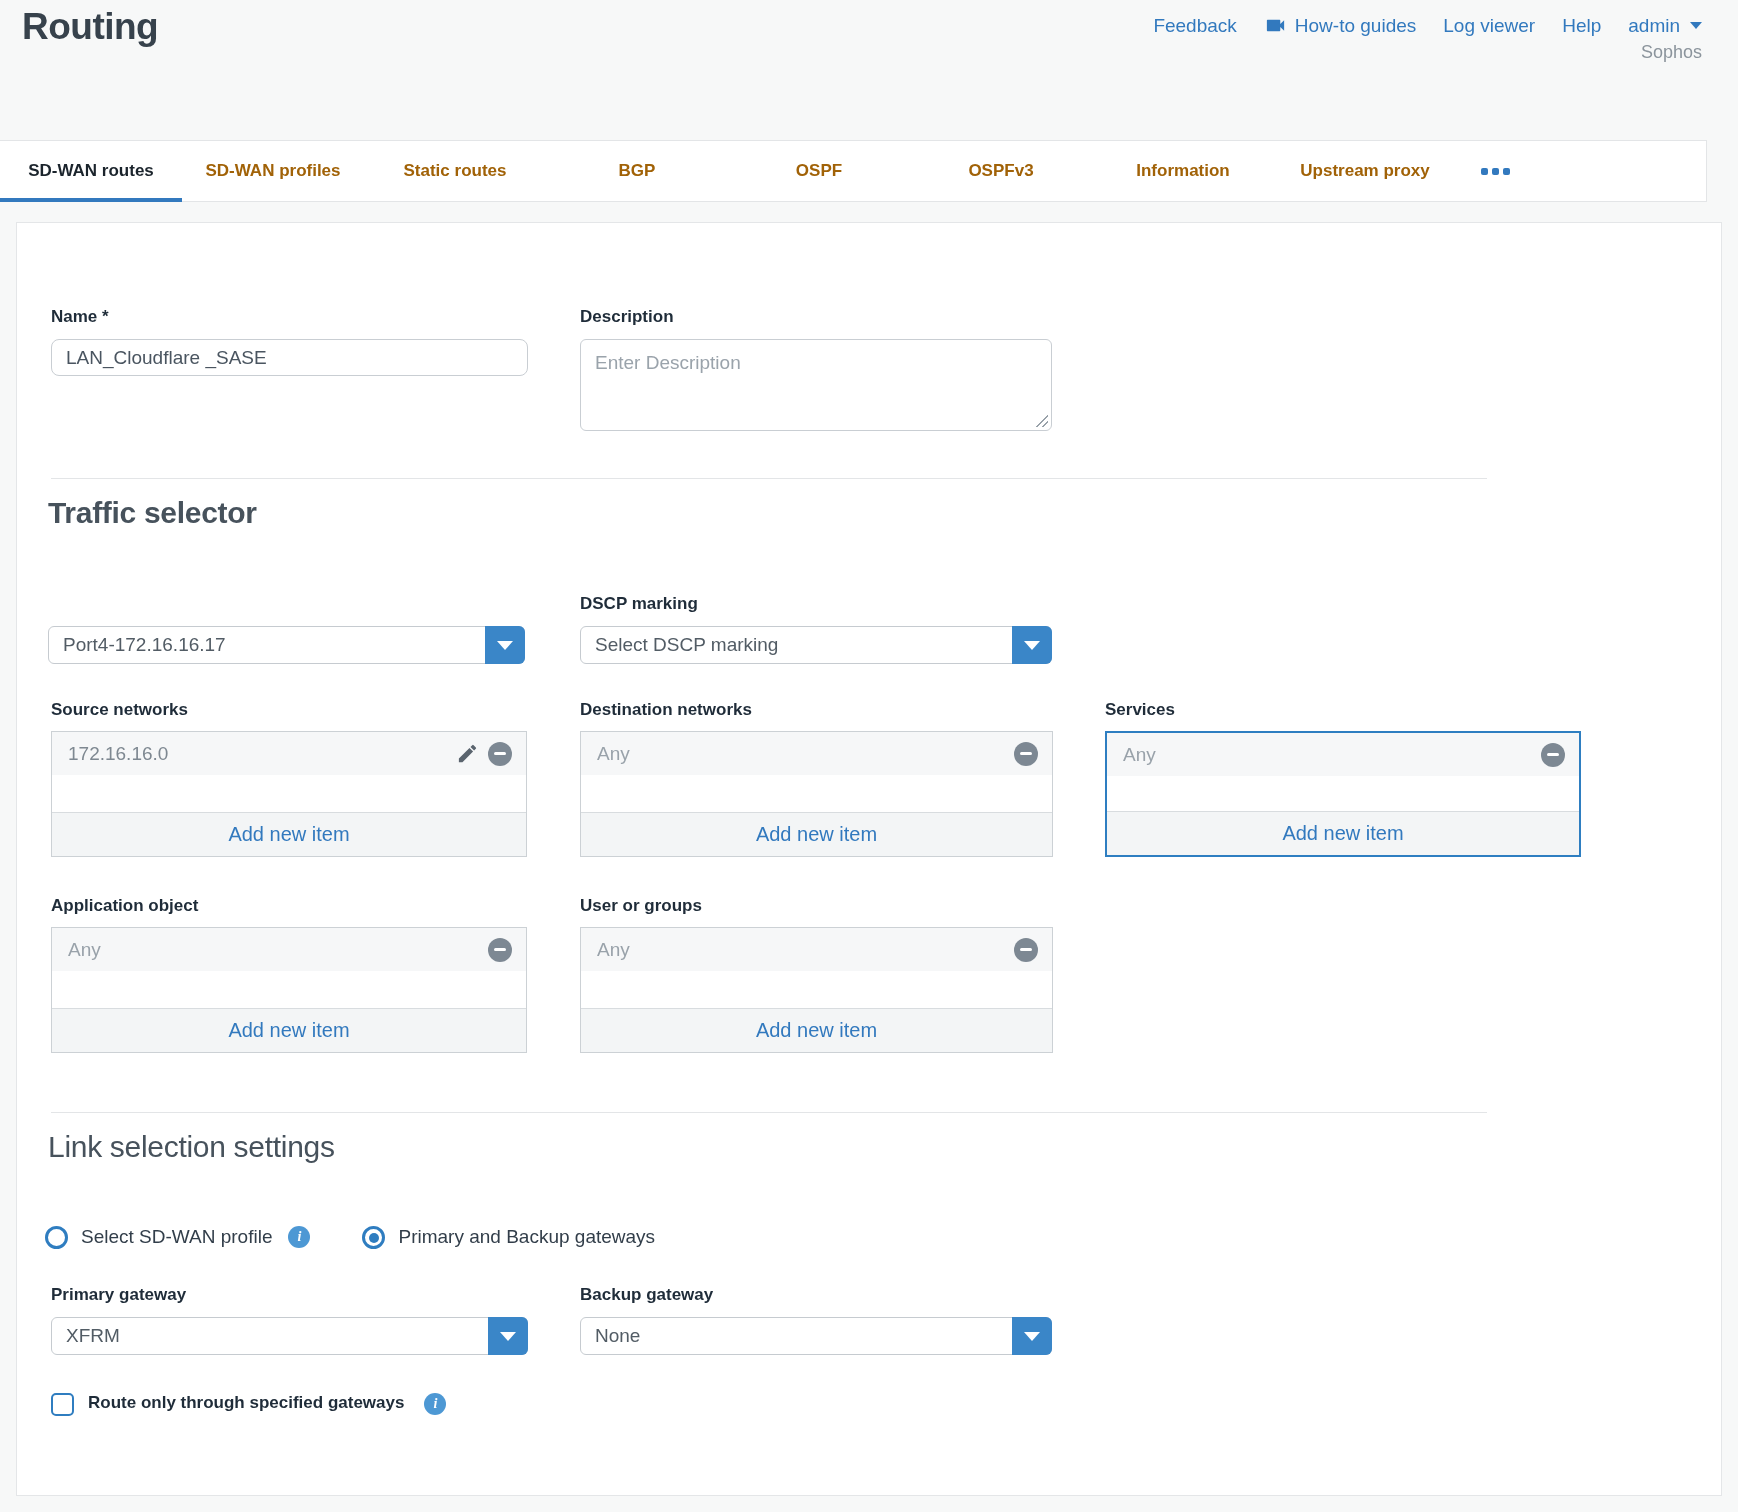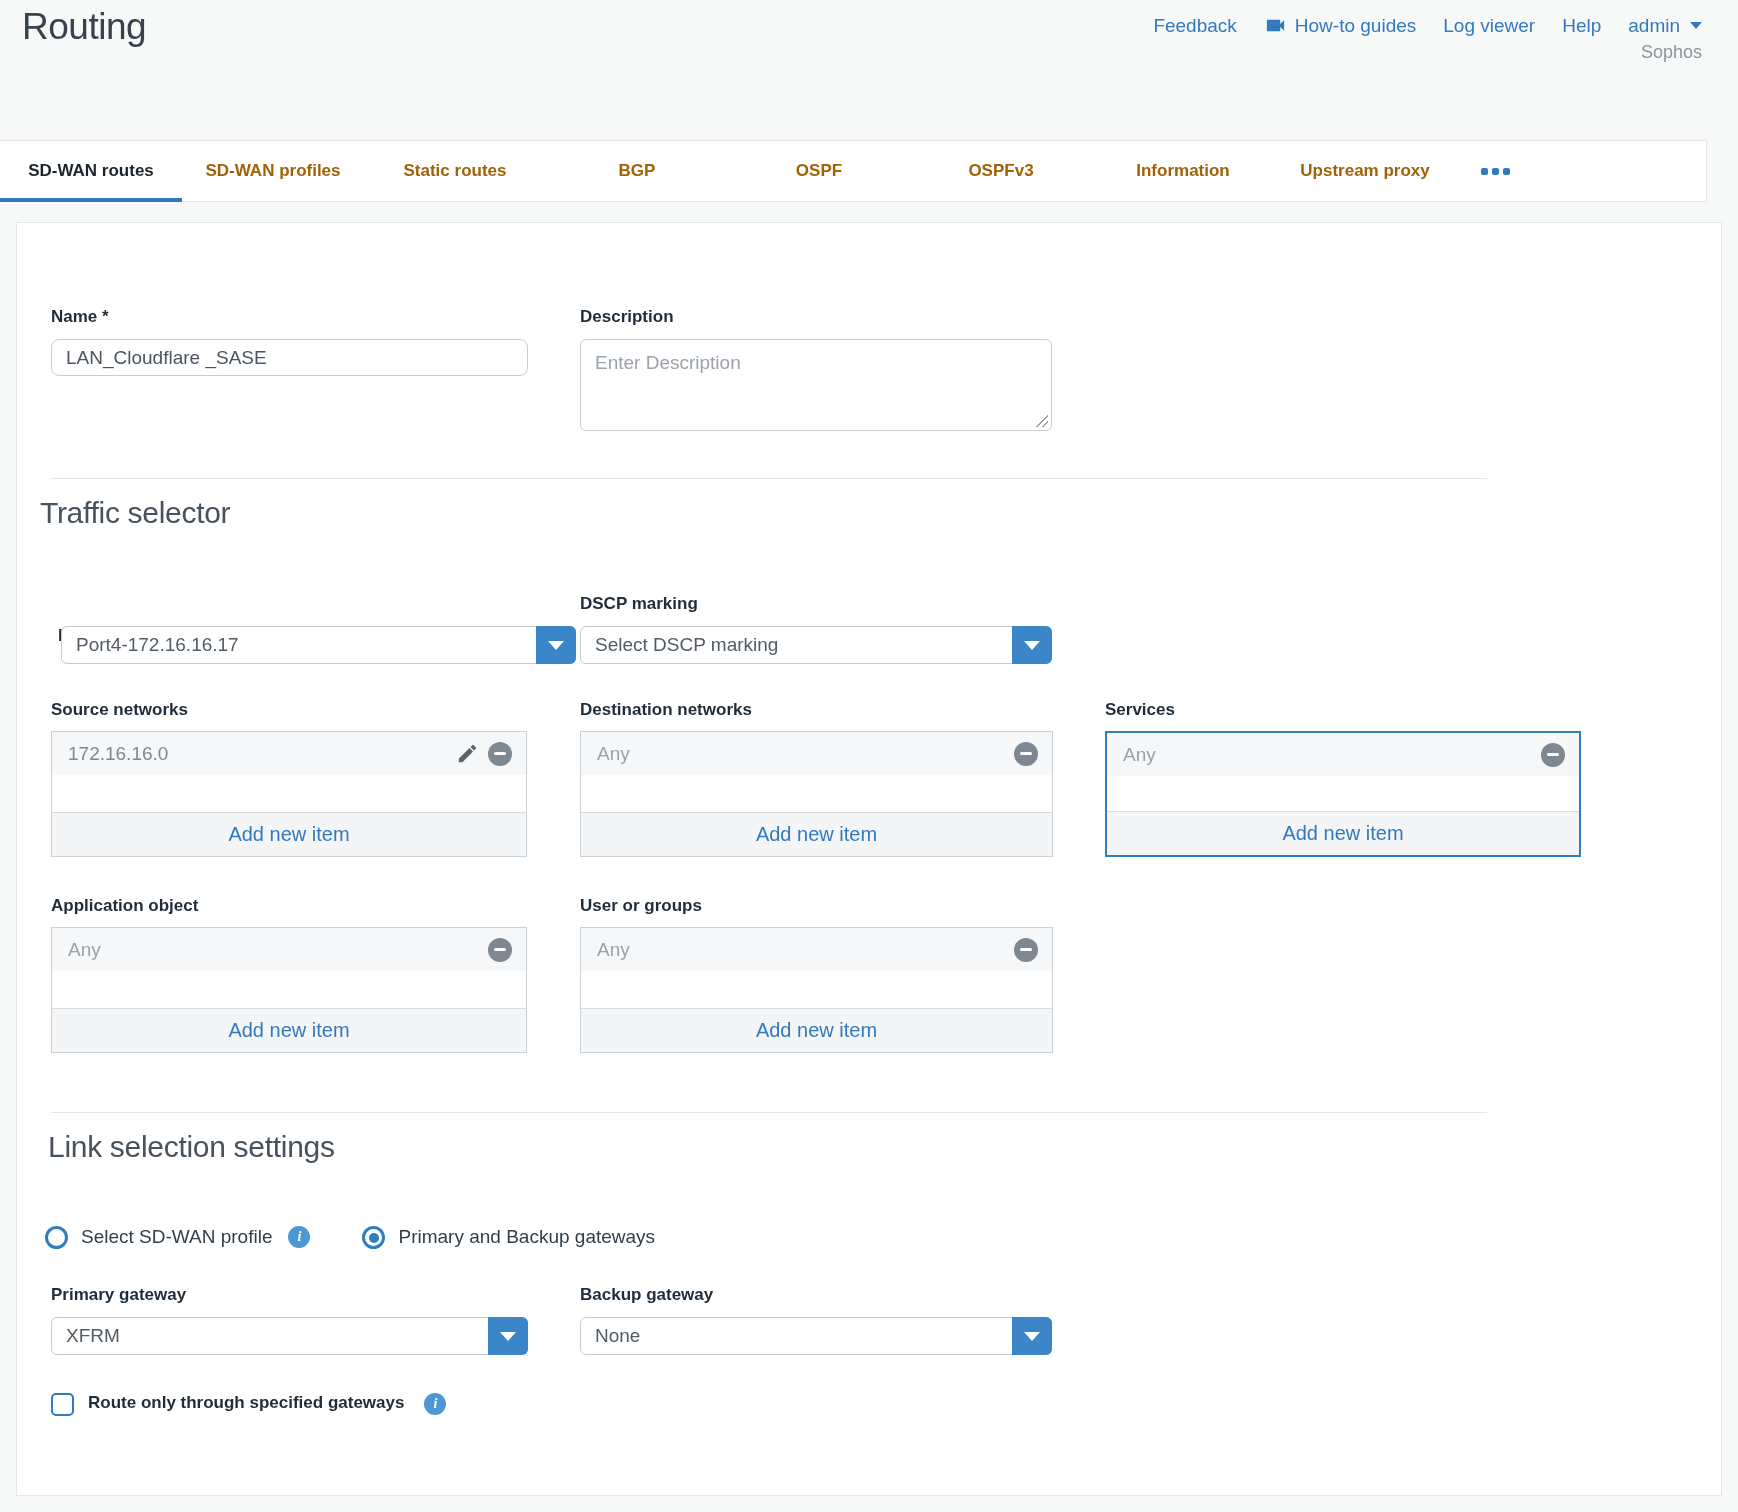--- a/index.html
+++ b/index.html
@@ -1,20 +1,20 @@
 <!DOCTYPE html>
 <html><head>
 <meta charset="utf-8">
 <style>
   * { margin:0; padding:0; box-sizing:border-box; }
   html,body { background:#f7f8f8; font-family:"Liberation Sans", sans-serif; }
   #canvas { position:relative; width:1738px; height:1512px; background:#f7f8f8; overflow:hidden; }
 
   
-  .page-title { position:absolute; left:22px; top:6px; font-size:37px; font-weight:400;
+  .page-title { position:absolute; left:22px; top:6px; font-size:37px; font-weight:700;
                 color:#37424c; letter-spacing:-0.5px; }
   .top-nav { position:absolute; top:14px; right:36px; display:flex; align-items:center; gap:27px; }
   .top-link { color:#3279be; font-size:19px; text-decoration:none; display:flex; align-items:center; gap:8px; cursor:pointer; }
   .caret-down { display:inline-block; width:0; height:0; border-left:6px solid transparent;
                 border-right:6px solid transparent; border-top:7px solid #3279be; margin-left:2px; }
   .org-name { position:absolute; top:42px; right:36px; color:#8b949c; font-size:18px; }
 
   
   .tabbar { position:absolute; left:0; top:140px; width:1707px; height:62px; background:#fff;
             border-top:1px solid #e3e5e7; border-bottom:1px solid #e3e5e7; border-right:1px solid #e3e5e7;
@@ -143,24 +143,24 @@
   </div>
   <input class="text-input" style="left: 51px; top: 339px; width: 477px;" value="LAN_Cloudflare _SASE">
   <div class="field-label" style="left:580px; top:307px;">Description</div>
   <div class="textarea-wrap" style="left:580px; top:339px; width:472px; height:92px;">
     <textarea class="textarea" placeholder="Enter Description" style=""></textarea>
     <div class="resize-grip"></div>
   </div>
 
   <div class="divider" style="top:478px;"></div>
 
-  <div class="h2" style="left:40px; top:496px;">Traffic selector</div>
+  <div class="h2" style="left:48px; top:496px;font-weight:bold;">Traffic selector</div>
 
   <div class="field-label" style="left:58px; top:594px;margin-top:32px;">Incoming interface</div>
-  <div class="sel" style="left:61px; top:626px; width:515px;">
+  <div class="sel" style="left:48px; top:626px; width:477px;">
     <div class="sel-value">Port4-172.16.16.17</div>
     <div class="sel-btn">
         <i></i>
       </div>
   </div>
 
   <div class="field-label" style="left:580px; top:594px;">DSCP marking</div>
   <div class="sel" style="left:580px; top:626px; width:472px;">
     <div class="sel-value">Select DSCP marking</div>
     <div class="sel-btn">

